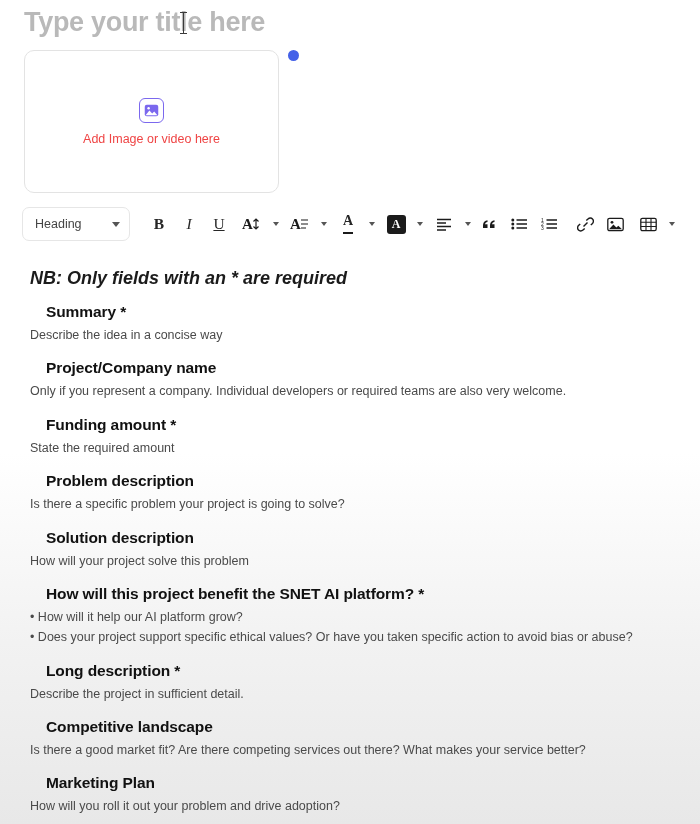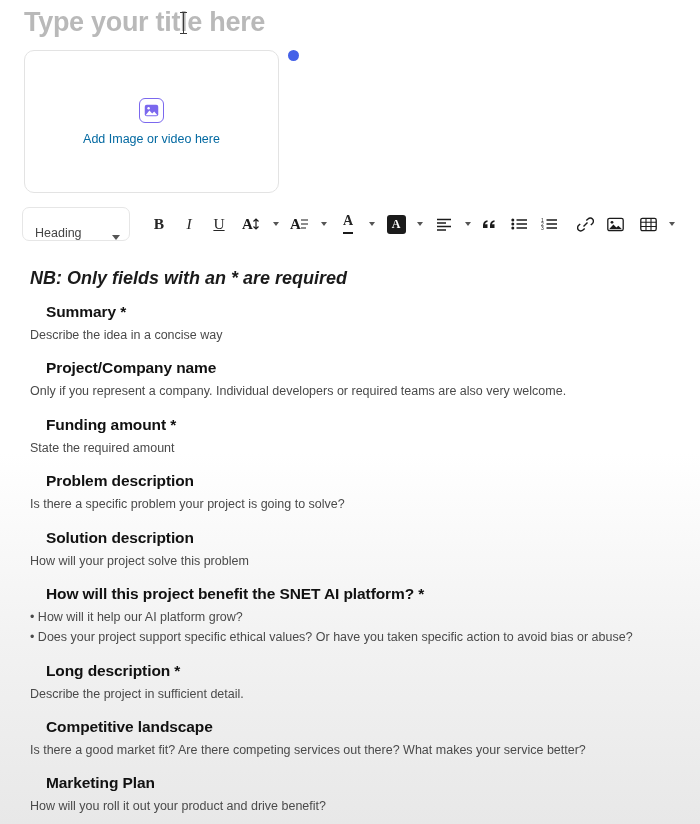--- a/index.html
+++ b/index.html
@@ -61,21 +61,21 @@
   .media-icon {
     width: 25px; height: 25px;
     border: 1.6px solid #7b68ee;
     border-radius: 6px;
     display: flex; align-items: center; justify-content: center;
     margin-bottom: 9px;
   }
   .media-icon svg { display: block; }
   .media-label {
     font-size: 12.5px;
-    color: #0369a1;
+    color: #ef4444;
   }
 
   .blue-dot {
     position: absolute;
     left: 288px; top: 50px;
     width: 11px; height: 11px;
     border-radius: 50%;
     background: #4461e8;
   }
 
@@ -86,21 +86,21 @@
     width: 656px; height: 40px;
     display: flex;
     align-items: center;
     gap: 0px;
   }
   .tb-select {
     width: 124px; height: 34px;
     border: 1px solid #e6e6e6;
     border-radius: 7px;
     background: #fff;
-    display: flex; align-items: flex-end;
+    display: flex; align-items: center;
     justify-content: space-between;
     padding: 0 9px 0 12px;
     font-size: 12.5px;
     color: #444;
     margin-right: 14px;
   }
   .chev {
     width: 0; height: 0;
     border-left: 4px solid transparent;
     border-right: 4px solid transparent;
@@ -344,18 +344,18 @@
       <p>Describe the project in sufficient detail.</p>
     </div>
 
     <div class="sec">
       <h3>Competitive landscape</h3>
       <p>Is there a good market fit? Are there competing services out there? What makes your service better?</p>
     </div>
 
     <div class="sec">
       <h3>Marketing Plan</h3>
-      <p>How will you roll it out your product and drive benefit?</p>
+      <p>How will you roll it out your problem and drive adoption?</p>
     </div>
 
   </div>
 
 </div>
 
 </body></html>

